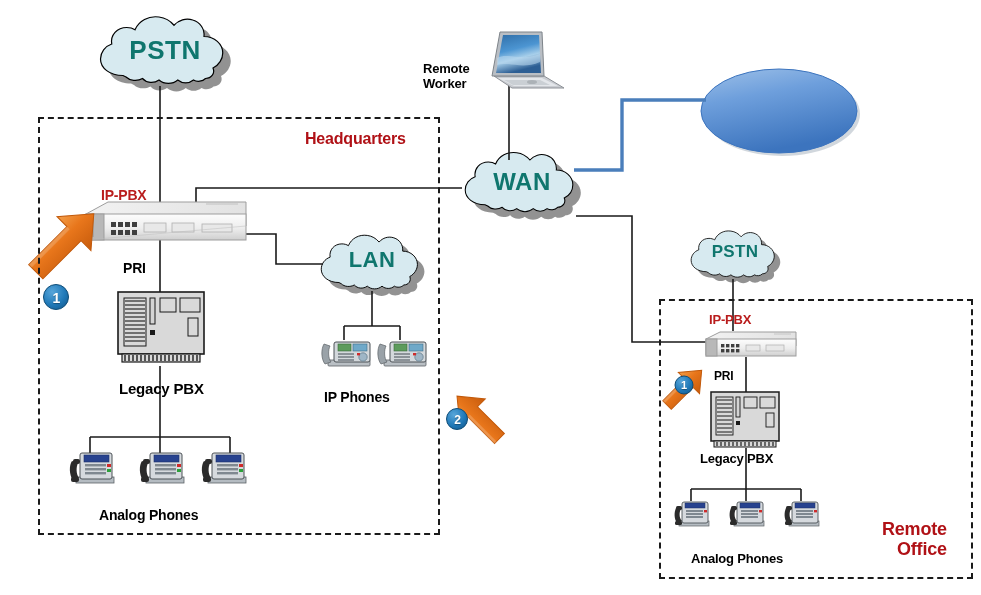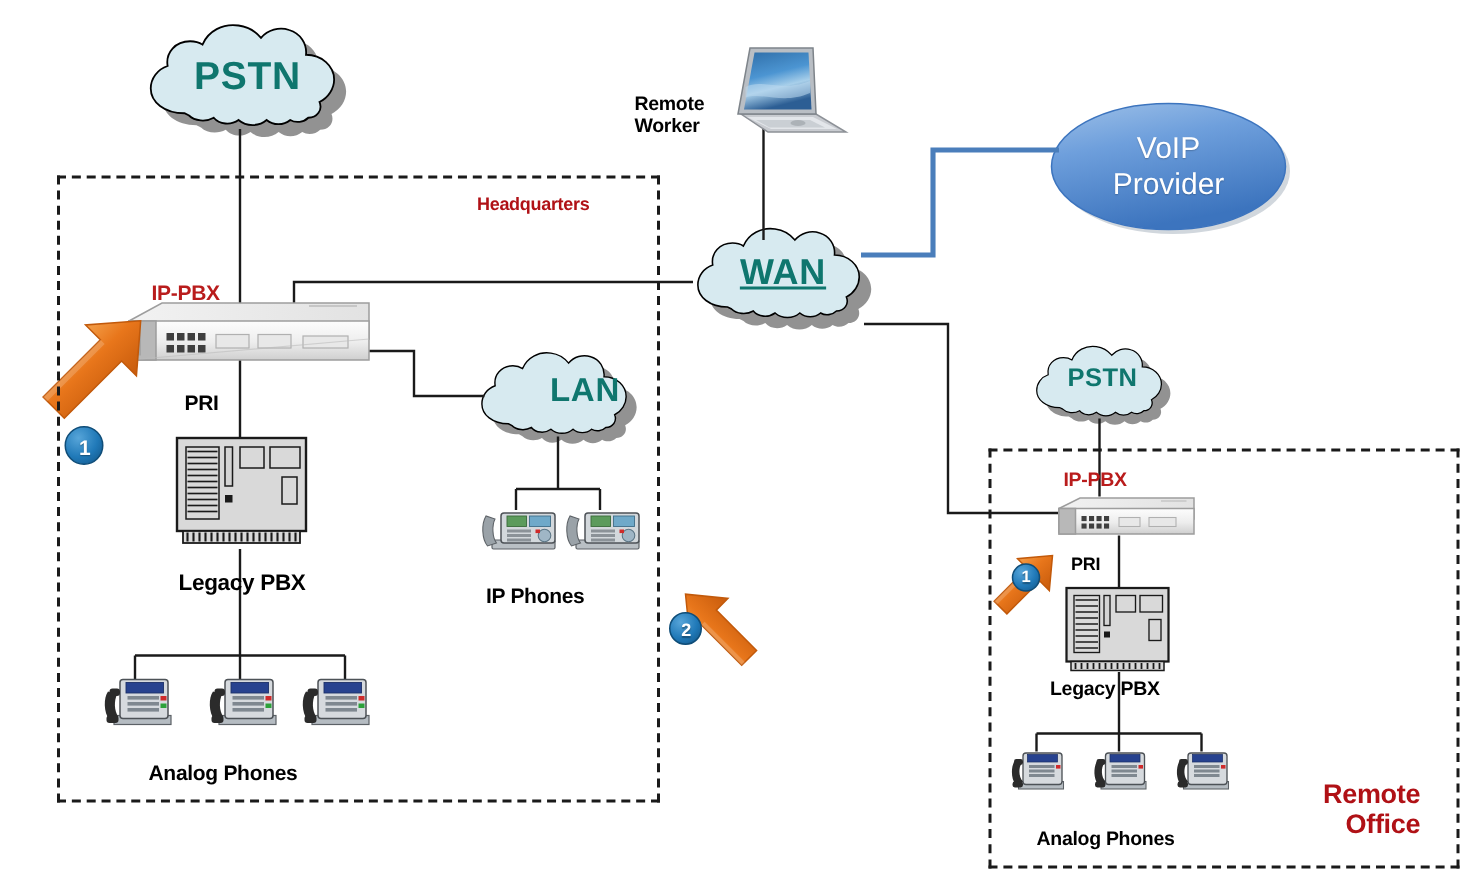--- a/index.html
+++ b/index.html
@@ -452,37 +452,31 @@
     </g>
   </svg>
 
   <div class="dashbox" style="left:38px;top:117px;width:402px;height:418px;"></div>
   <div class="dashbox" style="left:659px;top:299px;width:314px;height:280px;"></div>
 
   <div class="node" style="left:90px;top:14px;width:150px;height:72px;">
     <div class="cloud-txt" style="font-size:26px;letter-spacing:.5px;">PSTN</div>
   </div>
   <div class="node" style="left:456px;top:150px;width:132px;height:64px;">
-    <div class="cloud-txt" style="font-size:24px;letter-spacing:.5px;text-decoration:underline;">WAN</div>
-  </div>
-  <div class="node" style="left:331px;top:231px;width:118px;height:58px;">
+    <div class="cloud-txt" style="font-size:24px;letter-spacing:.5px;">WAN</div>
+  </div>
+  <div class="node" style="left:313px;top:231px;width:118px;height:58px;">
     <div class="cloud-txt" style="font-size:22px;letter-spacing:.5px;">LAN</div>
   </div>
   <div class="node" style="left:684px;top:227px;width:102px;height:50px;">
     <div class="cloud-txt" style="font-size:17px;letter-spacing:.3px;">PSTN</div>
   </div>
 
-  <div class="node" style="left:701px;top:69px;width:156px;height:84px;">
-    <div class="ell-txt">
-      <span>VoIP</span>
-      <span>Provider</span>
-    </div>
-  </div>
-
-  <div class="lbl red" style="left:318px;top:130px;font-size:12px;">Headquarters</div>
+
+  <div class="lbl red" style="left:305px;top:130px;font-size:16px;">Headquarters</div>
   <div class="lbl red" style="left:882px;top:519px;font-size:18px;text-align:right;">Remote
 Office</div>
 
   <div class="lbl" style="left:423px;top:62px;font-size:13px;">Remote
 Worker</div>
 
   <div class="lbl blue" style="left:101px;top:188px;font-size:14px;">IP-PBX</div>
   <div class="lbl" style="left:123px;top:261px;font-size:14px;">PRI</div>
   <div class="lbl" style="left:119px;top:381px;font-size:15px;">Legacy PBX</div>
   <div class="lbl" style="left:99px;top:508px;font-size:14px;">Analog Phones</div>

